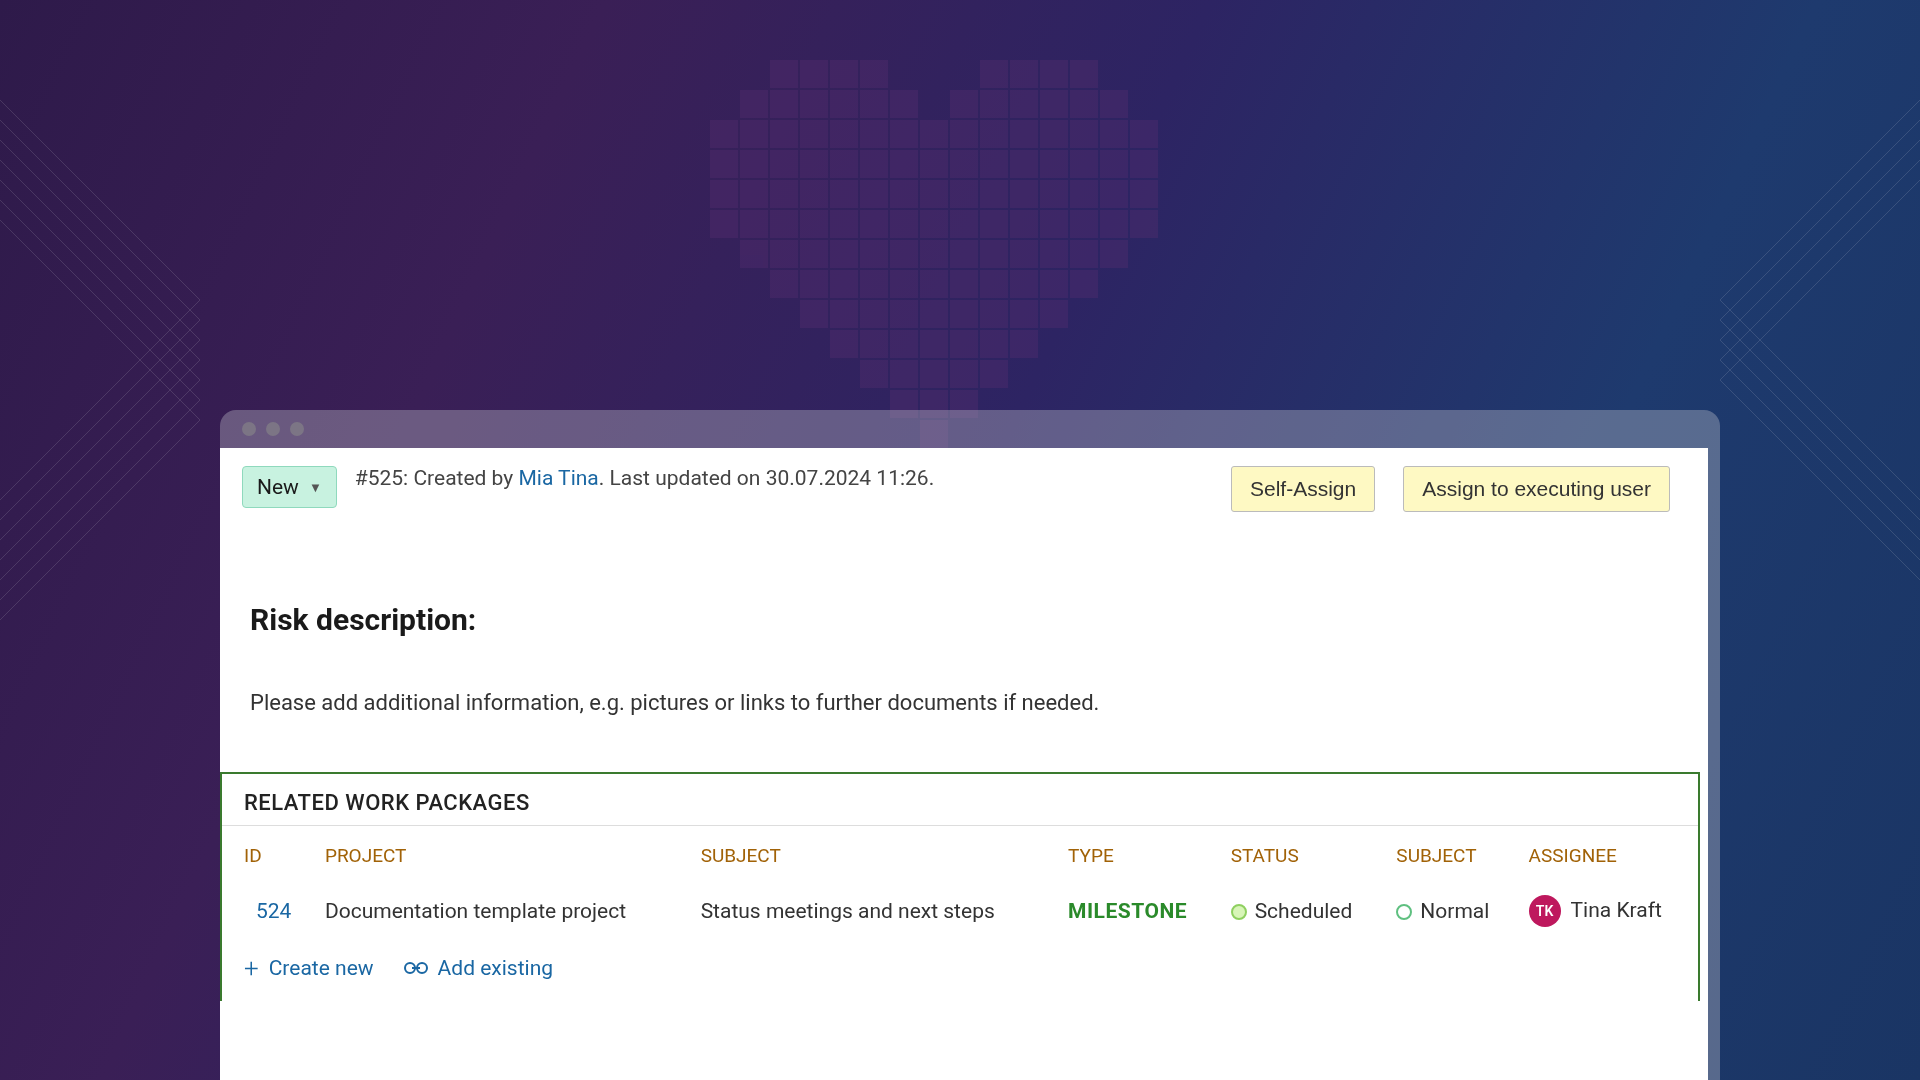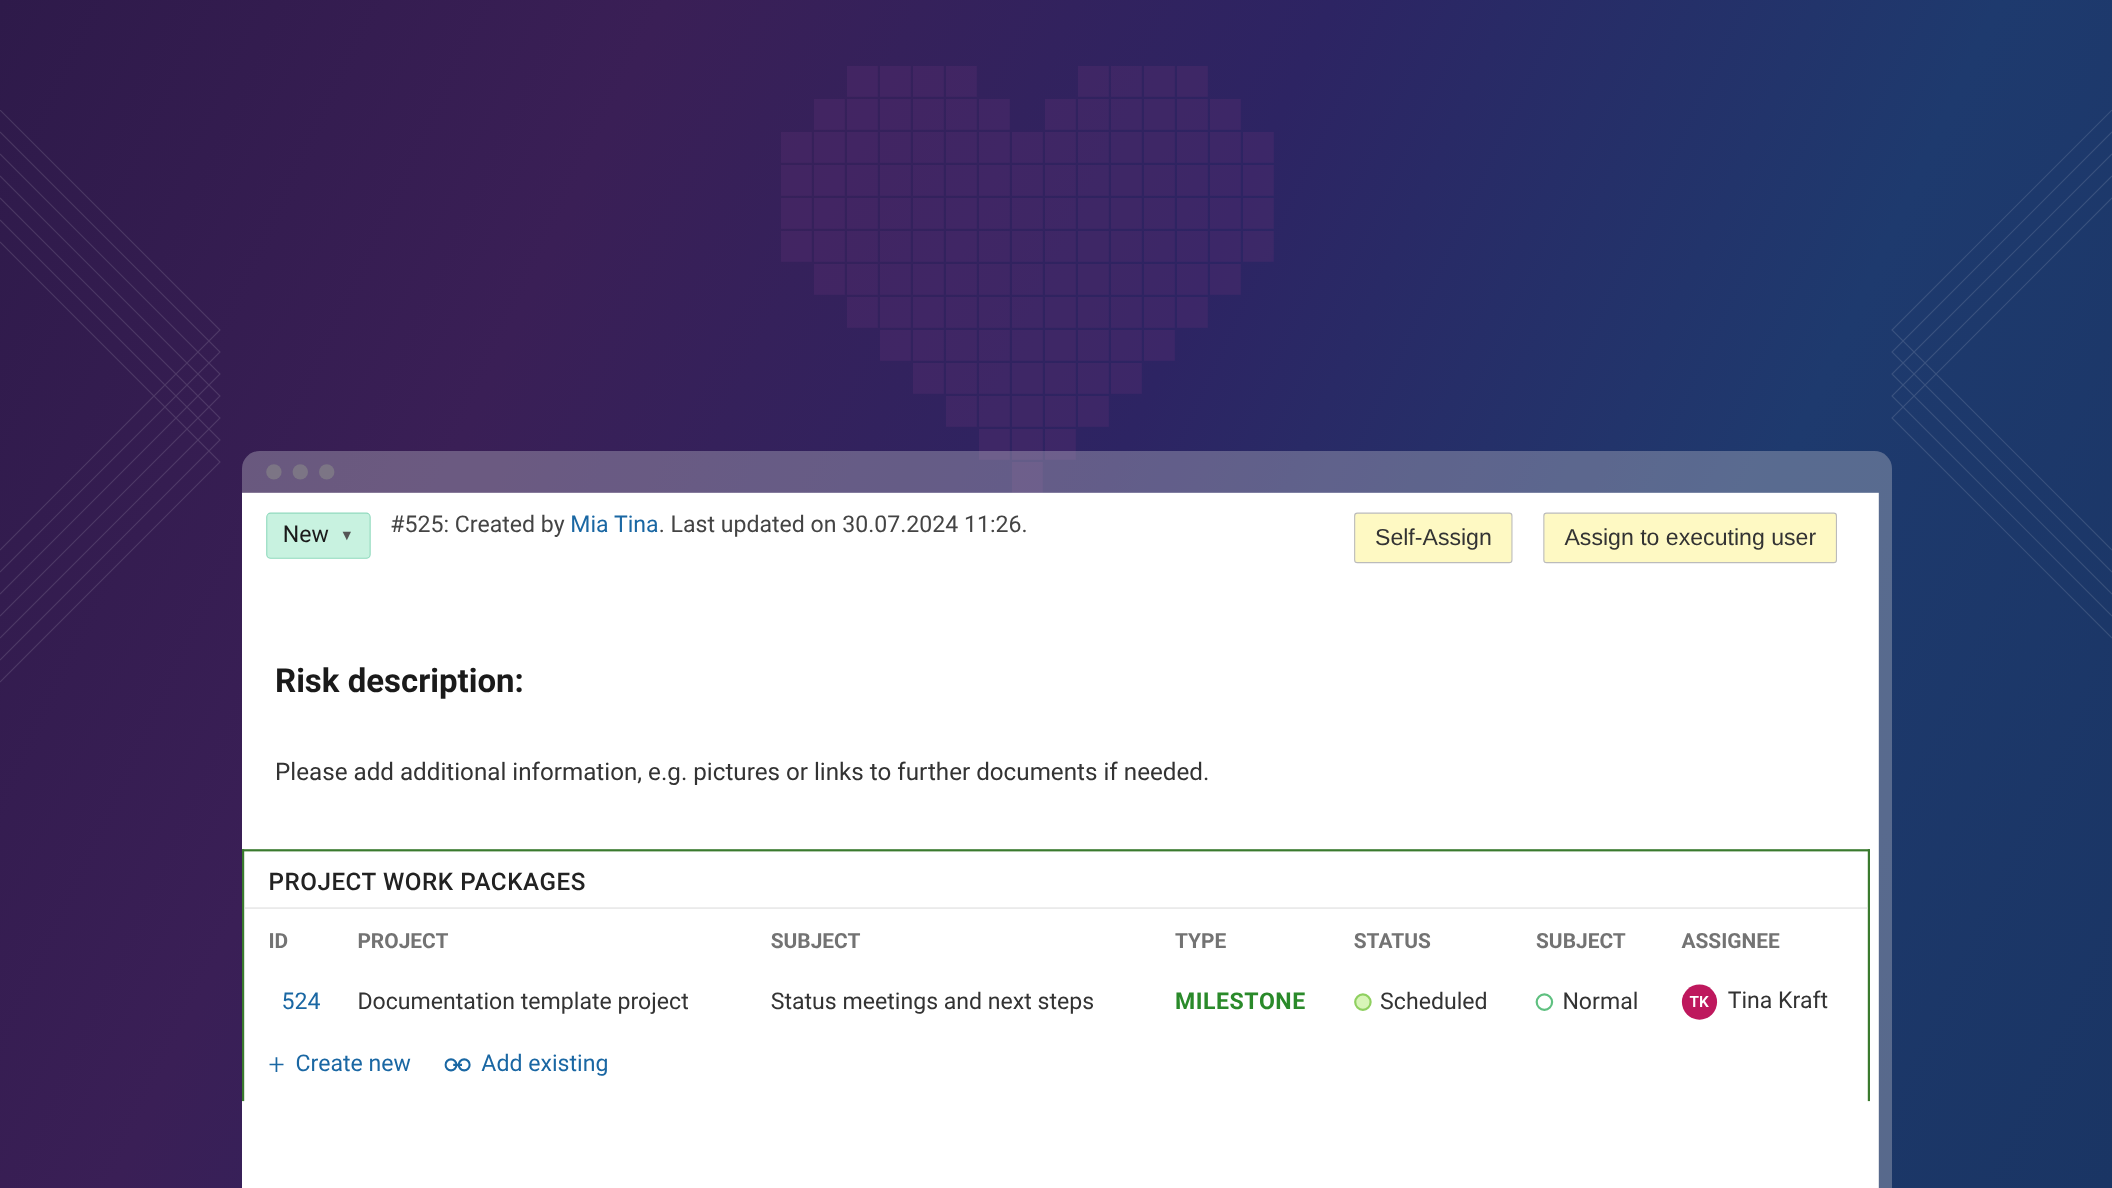--- a/index.html
+++ b/index.html
@@ -159,22 +159,22 @@
 }
 
 .rel-table {
   width: 100%;
   border-collapse: collapse;
 }
 
 .rel-table thead th {
   text-align: left;
   font-size: 19px;
-  font-weight: 700;
-  color: #737373;
+  font-weight: 400;
+  color: #a16207;
   padding: 18px 10px 14px 10px;
 }
 
 .rel-table thead th:first-child { padding-left: 22px; }
 
 .rel-table tbody td {
   font-size: 21px;
   color: #333;
   padding: 14px 10px;
   vertical-align: middle;
@@ -523,21 +523,21 @@
       <button class="action-btn">Assign to executing user</button>
     </div>
 
     <div class="description">
       <h2>Risk description:</h2>
       <p>&nbsp;</p>
       <p>Please add additional information, e.g. pictures or links to further documents if needed.</p>
     </div>
 
     <div class="related-panel">
-      <div class="related-title">PROJECT WORK PACKAGES</div>
+      <div class="related-title">RELATED WORK PACKAGES</div>
 
       <table class="rel-table">
         <thead>
           <tr>
             <th>ID</th>
             <th>PROJECT</th>
             <th>SUBJECT</th>
             <th>TYPE</th>
             <th>STATUS</th>
             <th>SUBJECT</th>

